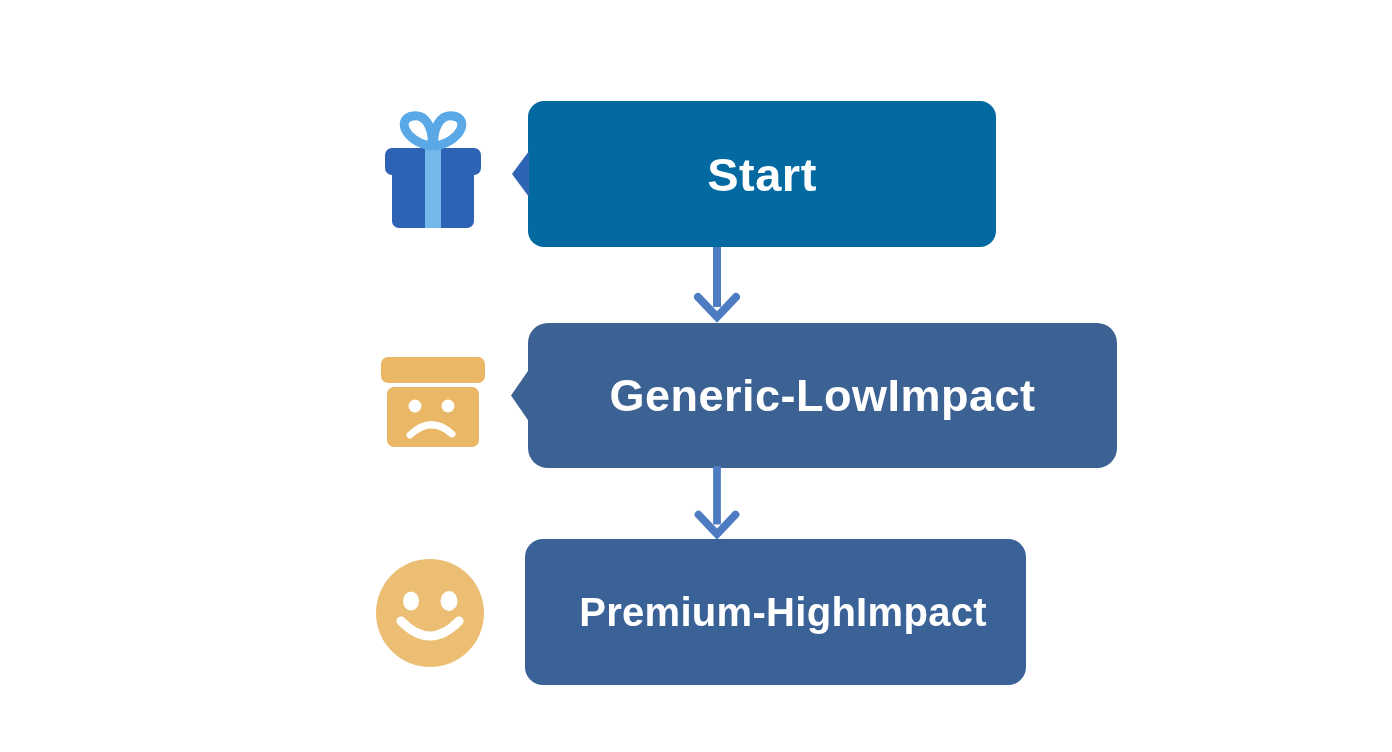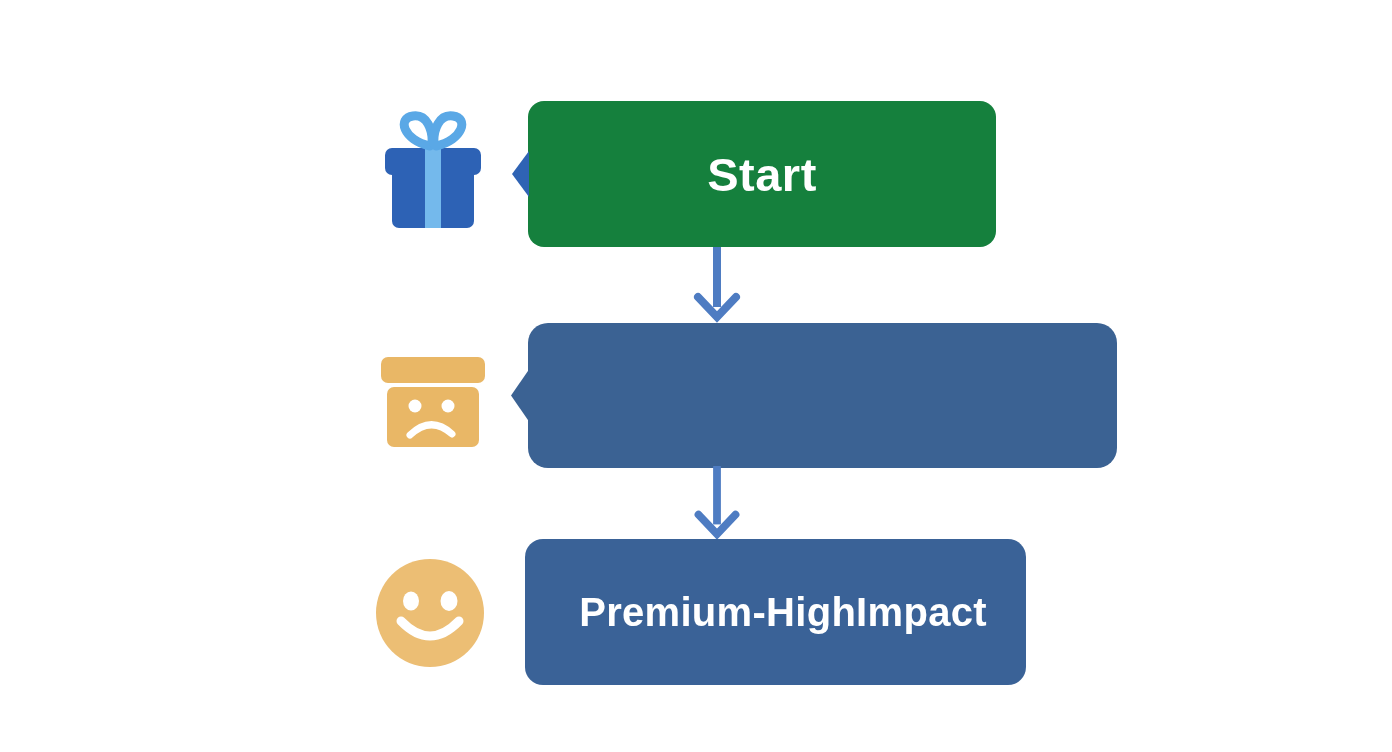--- a/index.html
+++ b/index.html
@@ -17,21 +17,21 @@
     display:flex;align-items:center;justify-content:center;
     color:#ffffff;font-weight:700;
   }
   .node .tail{
     position:absolute;
     top:50%;transform:translateY(-50%);
   }
 
   .node-start{
     left:528px;top:101px;width:468px;height:146px;
-    background:#15803d;border-radius:16px;
+    background:#0369a1;border-radius:16px;
     font-size:47px;letter-spacing:0.5px;
   }
   .node-start .tail{
     left:-16px;width:17px;height:46px;background:#2f63b4;
     clip-path:polygon(100% 0, 0 50%, 100% 100%);
   }
 
   .node-generic{
     left:528px;top:323px;width:589px;height:145px;
     background:#3b6293;border-radius:20px;
@@ -89,20 +89,21 @@
   <svg class="icon icon-sadbox" viewBox="0 0 104 92">
     <rect x="0" y="2" width="104" height="26" rx="7" fill="#e9b766"></rect>
     <rect x="6" y="32" width="92" height="60" rx="7" fill="#e9b766"></rect>
     <circle cx="34" cy="51" r="6.5" fill="#ffffff"></circle>
     <circle cx="67" cy="51" r="6.5" fill="#ffffff"></circle>
     <path d="M 29 80 Q 50 60 71 79" fill="none" stroke="#ffffff" stroke-width="7" stroke-linecap="round"></path>
   </svg>
 
   <div class="node node-generic">
     <span class="tail"></span>
+    <span>Generic-LowImpact</span>
   </div>
 
   <svg class="arrow arrow-2" viewBox="0 0 48 76">
     <line x1="24" y1="0" x2="24" y2="60" stroke="#4e7cc2" stroke-width="8"></line>
     <polyline points="5,50 24,70 43,50" fill="none" stroke="#4e7cc2" stroke-width="8" stroke-linecap="round" stroke-linejoin="miter"></polyline>
   </svg>
 
   <svg class="icon icon-smiley" viewBox="0 0 110 110">
     <circle cx="55" cy="55" r="54" fill="#ecbe74"></circle>
     <ellipse cx="36" cy="43" rx="8" ry="9.5" fill="#ffffff"></ellipse>

